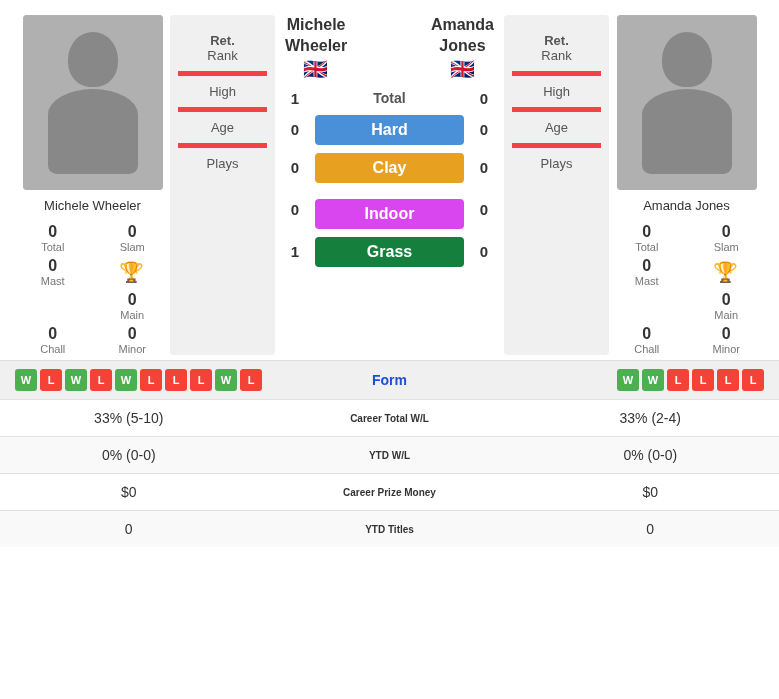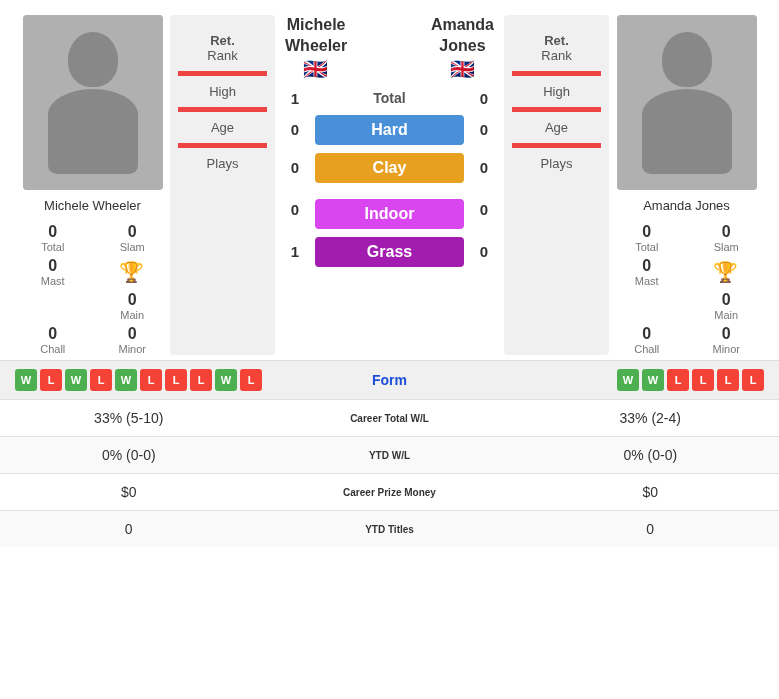--- a/index.html
+++ b/index.html
@@ -110,21 +110,21 @@
       border-radius: 4px;
       color: white;
       font-weight: bold;
       font-size: 16px;
       margin: 0 5px;
     }
 
     .badge-hard { background: #4a90d9; }
     .badge-clay { background: #e8a020; }
     .badge-indoor { background: #d946ef; margin-top: 8px; }
-    .badge-grass { background: #a21caf; }
+    .badge-grass { background: #15803d; }
 
     .player-info-center {
       text-align: center;
     }
 
     
     .form-section {
       background: #f0f0f0;
       padding: 8px 15px;
       display: flex;

